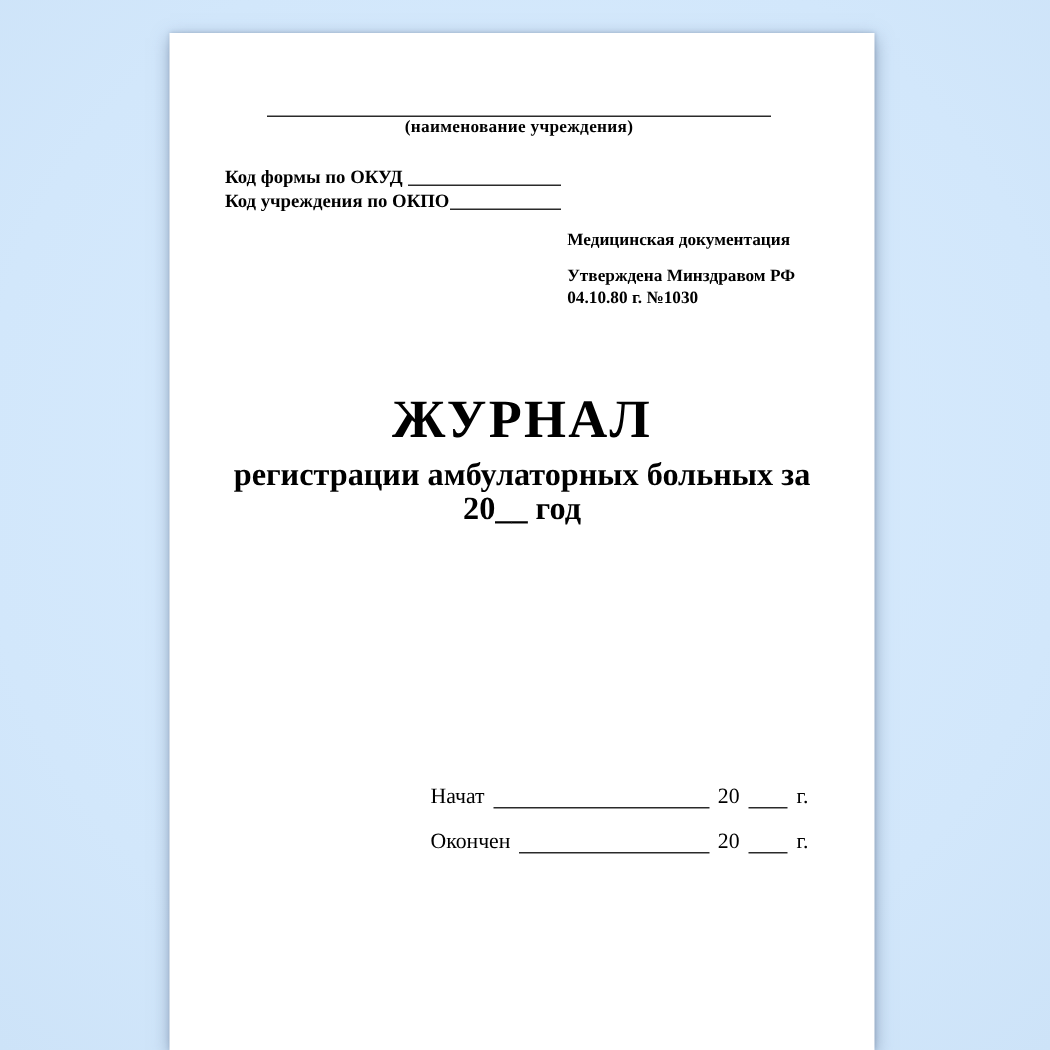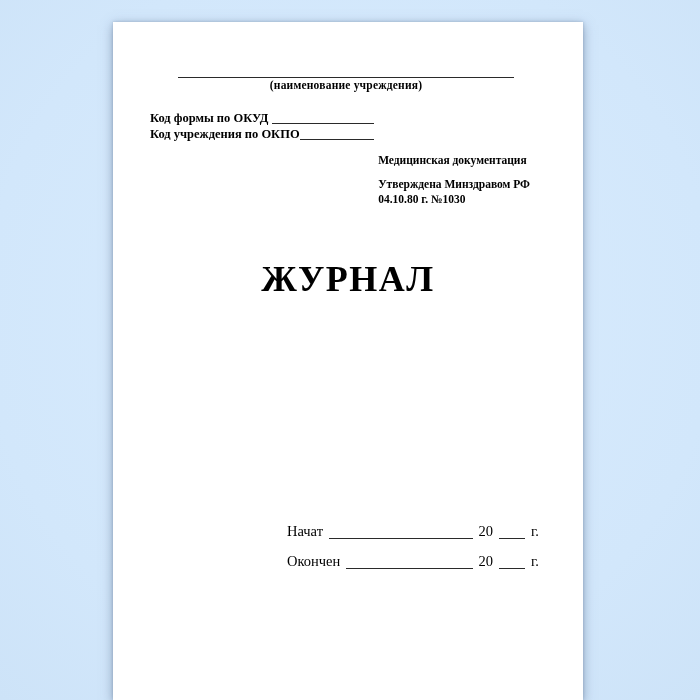--- a/index.html
+++ b/index.html
@@ -165,20 +165,24 @@
         <div>Медицинская документация</div>
       </div>
       <div class="group">
         <div>Утверждена Минздравом РФ</div>
         <div>04.10.80 г. №1030</div>
       </div>
     </div>
 
     <div class="title-block">
       <h1 class="title-main">ЖУРНАЛ</h1>
+      <p class="title-sub">
+        <span>регистрации амбулаторных больных за</span><br>
+        <span>20__ год</span>
+      </p>
     </div>
 
     <div class="dates">
       <div class="date-row">
         <span>Начат</span>
         <span class="date-fill"></span>
         <span>20</span>
         <span class="date-fill-short"></span>
         <span>г.</span>
       </div>

